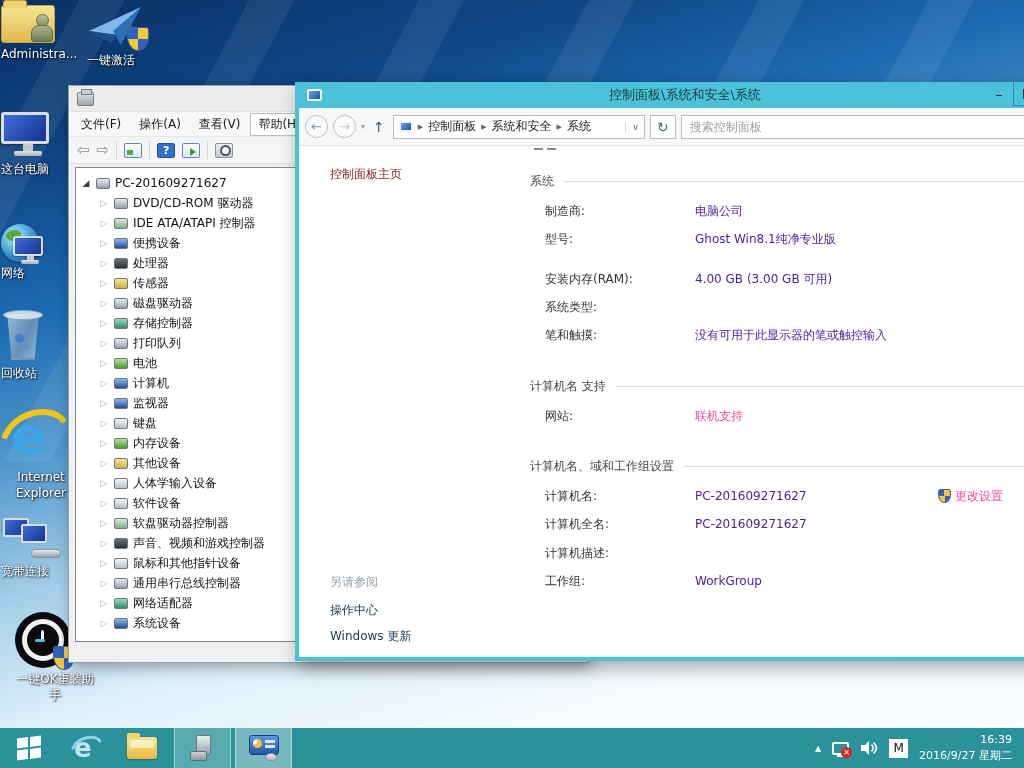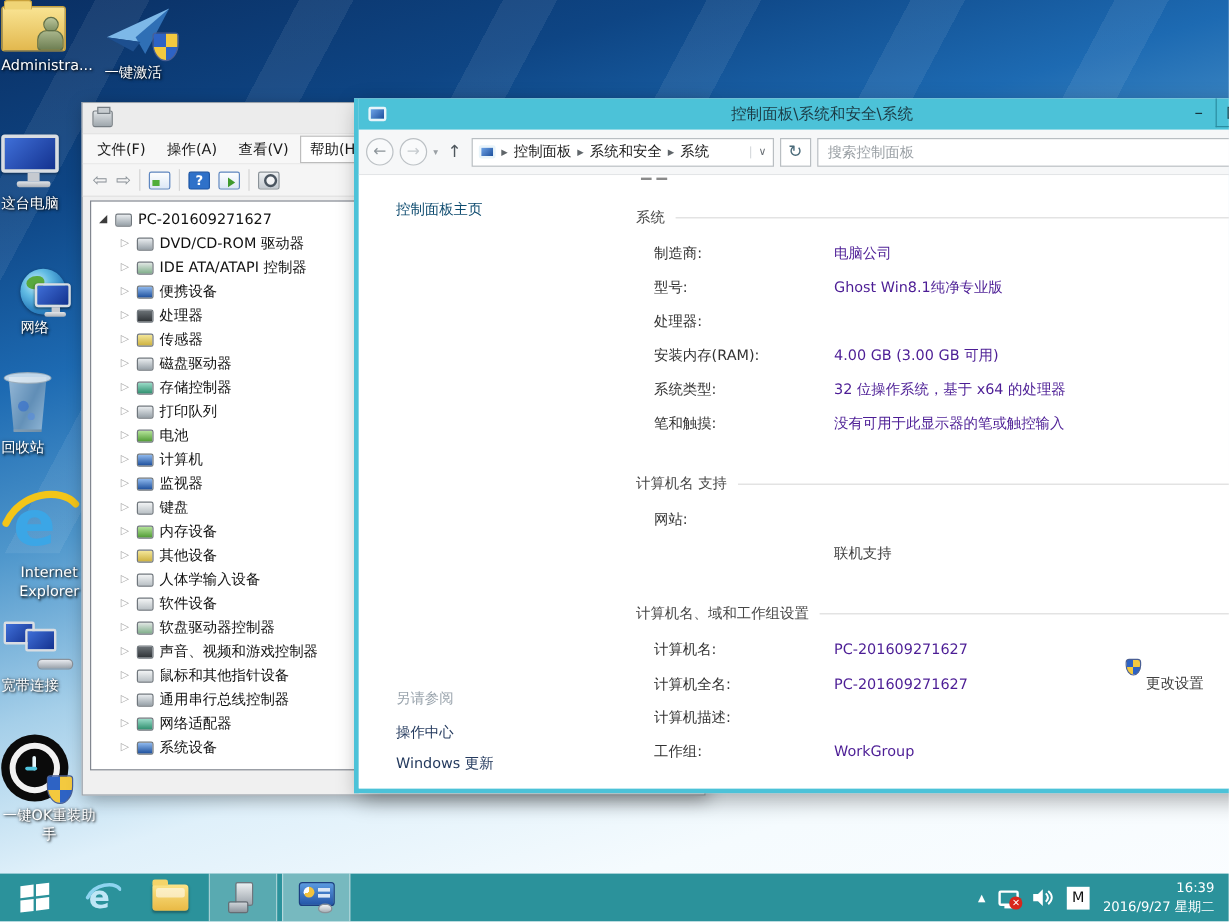--- a/index.html
+++ b/index.html
@@ -120,35 +120,35 @@
   .crumbbox{ height:24px; flex:0 0 252px; background:#fff; border:1px solid #b9bec2; display:flex; align-items:center; padding:0 5px; gap:5px;}
   .crumb-sep{ font-size:7px; color:#5f6569;}
   .crumb{ color:#1a1a1a;}
   .crumb-drop{ margin-left:auto; color:#6a7076; font-size:9px; border-left:1px solid #d8dbde; padding-left:6px;}
   .refbox{ width:26px; height:24px; border:1px solid #b9bec2; background:#fff; display:flex; align-items:center; justify-content:center; color:#4b6b7a; font-size:14px;}
   .searchbox{ height:24px; flex:1; min-width:300px; background:#fff; border:1px solid #b9bec2; display:flex; align-items:center;}
   .searchbox input{ border:none; outline:none; width:100%; font-size:12px; padding:0 8px; color:#444; font-family:inherit; background:transparent;}
   .searchbox input::placeholder{ color:#9aa0a5;}
   .cp-body{ position:absolute; left:0; right:0; top:64px; bottom:0; background:#fff;}
   .cp-side{ position:absolute; left:0; top:0; bottom:0; width:221px;}
-  .cp-home{ position:absolute; left:31px; top:20px; color:#0c4a6e;}
+  .cp-home{ position:absolute; left:31px; top:20px; color:#7f1d1d;}
   .cp-links{ position:absolute; left:19px; top:56px; display:flex; flex-direction:column; gap:9px;}
   .cp-link{ display:flex; align-items:center; gap:7px; color:#243a5e;}
   .cp-seealso{ position:absolute; left:31px; bottom:66px; color:#9aa4ad;}
   .cp-sa1{ position:absolute; left:31px; bottom:38px; color:#243a5e;}
   .cp-sa2{ position:absolute; left:31px; bottom:12px; color:#243a5e;}
   .cp-main{ position:absolute; left:221px; top:0; right:0; bottom:0; padding:0 8px 0 10px; overflow:hidden;}
   .sliver{ position:absolute; left:14px; top:0; height:5px; overflow:hidden; color:#555; font-size:12px; line-height:0;}
   .sliver i{ display:inline-block; width:9px; height:4px; border-bottom:2px solid #8a8a8a; margin-right:4px;}
   .sechead{ display:flex; align-items:center; color:#474747; margin-top:27px; margin-bottom:8px;}
   .sechead .rule{ flex:1; height:1px; background:#dcdcdc; margin-left:9px;}
   .inforow{ display:flex; padding:5px 0 6px 15px; position:relative;}
   .inflabel{ width:150px; flex:none; color:#333;}
   .infvalue{ max-width:272px; color:#4c1d95; line-height:1.45;}
-  a.blue, .blue{ color:#404040; text-decoration:none; cursor:pointer;margin-top:28px;}
+  a.blue, .blue{ color:#ec4899; text-decoration:none; cursor:pointer;}
   .chg-settings{ position:absolute; right:60px; top:5px; display:flex; align-items:center; gap:4px;}
   .chg-settings .uac-shield{ width:13px; height:14px;}
 
   
   .taskbar{ position:absolute; left:0; bottom:0; width:1024px; height:40px; background:#2b929b; display:flex; align-items:stretch; z-index:5;}
   .tb-start{ width:58px; display:flex; align-items:center; justify-content:center;}
   .winlogo{ width:24px; height:22px; display:grid; grid-template-columns:1fr 1fr; grid-template-rows:1fr 1fr; gap:2px; transform:skewY(-7deg);}
   .winlogo span{ background:#fff;}
   .tb-item{ width:56px; display:flex; align-items:center; justify-content:center;}
   .tb-btn{ width:57px; display:flex; align-items:center; justify-content:center; background:rgba(255,255,255,.22); border-left:1px solid rgba(255,255,255,.45); border-right:1px solid rgba(255,255,255,.45); margin-left:4px;}
@@ -202,21 +202,21 @@
   <div class="iwrap">
     <div class="ic-mon">
         <div class="scr"></div>
         <div class="stand"></div>
         <div class="mbase"></div>
       </div>
   </div>
   <div class="dlabel">这台电脑</div>
 </div>
 
-<div class="dicon" style="left:1px; top:210px;padding-left:16px;">
+<div class="dicon" style="left:1px; top:210px;">
   <div class="iwrap" style="height:52px;">
     <div class="ic-globe"></div>
     <div class="mini-mon">
         <div class="scr"></div>
         <div class="stand"></div>
         <div class="mbase"></div>
       </div>
   </div>
   <div class="dlabel">网络</div>
 </div>
@@ -247,21 +247,21 @@
   <div class="iwrap">
     <div class="ic-bb">
         <div class="m1"></div>
         <div class="m2"></div>
         <div class="modem"></div>
       </div>
   </div>
   <div class="dlabel">宽带连接</div>
 </div>
 
-<div class="dicon" style="left:1px; top:612px;">
+<div class="dicon" style="left:15px; top:612px;">
   <div class="iwrap">
     <div class="ic-ok">
       <div class="ring"></div>
         <div class="face"></div>
         <div class="h1"></div>
         <div class="h2"></div>
       <span class="uac-shield shield-lg"></span>
     </div>
   </div>
   <div class="dlabel">一键OK重装助手</div>
@@ -455,29 +455,27 @@
       </div>
       <div class="inforow">
           <span class="inflabel">制造商:</span>
           <span class="infvalue">电脑公司</span>
         </div>
       <div class="inforow">
           <span class="inflabel">型号:</span>
           <span class="infvalue">Ghost Win8.1纯净专业版</span>
         </div>
       <div class="inforow">
-          <span class="inflabel">处理器:</span>
         </div>
       <div class="inforow">
           <span class="inflabel">安装内存(RAM):</span>
           <span class="infvalue">4.00 GB (3.00 GB 可用)</span>
         </div>
       <div class="inforow">
           <span class="inflabel">系统类型:</span>
-          <span class="infvalue">32 位操作系统，基于 x64 的处理器</span>
         </div>
       <div class="inforow">
           <span class="inflabel">笔和触摸:</span>
           <span class="infvalue">没有可用于此显示器的笔或触控输入</span>
         </div>
 
       <div class="sechead">
         <span>计算机名 支持</span>
           <span class="rule"></span>
       </div>

